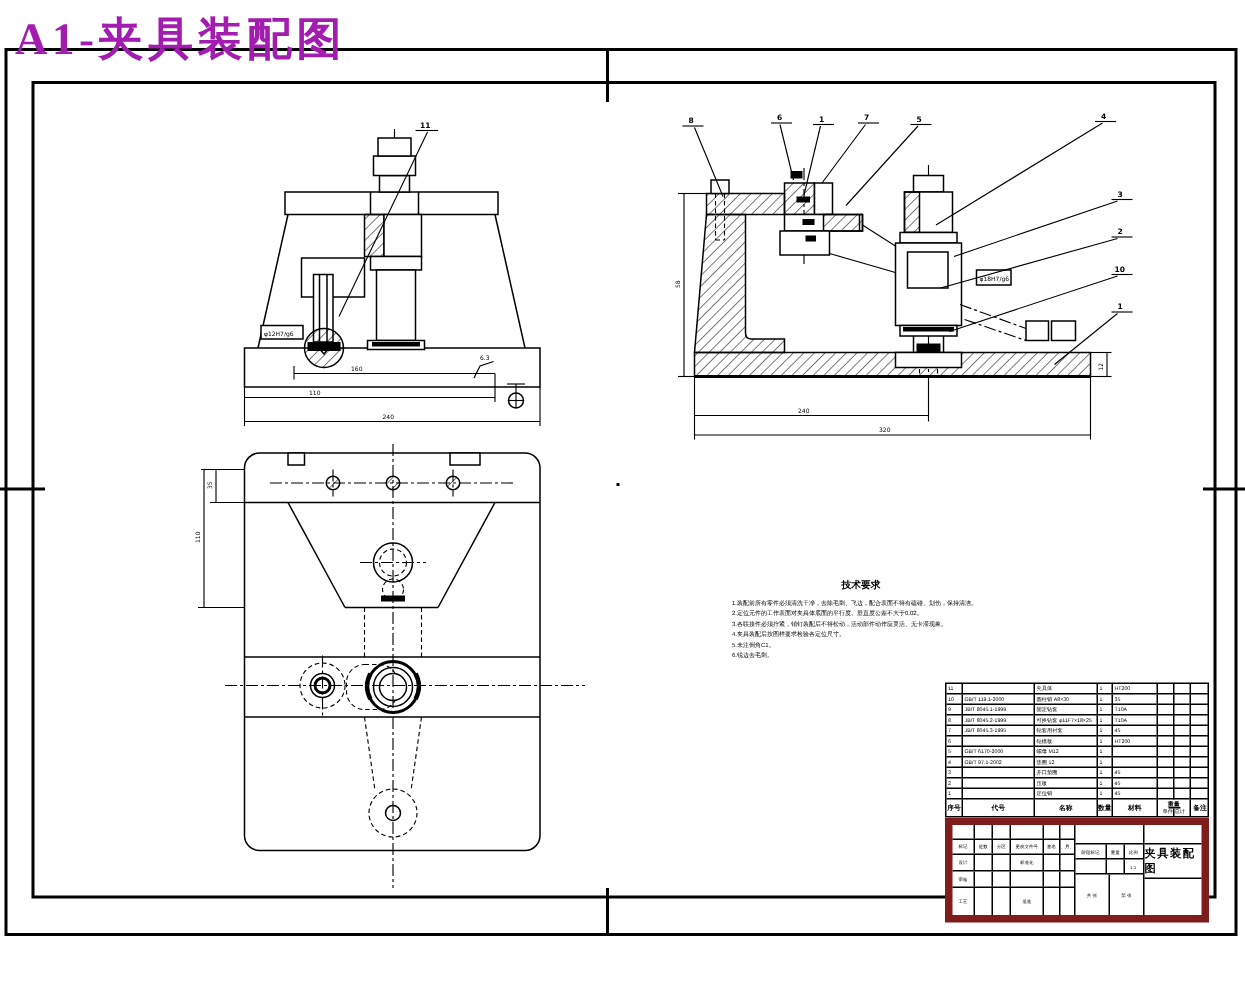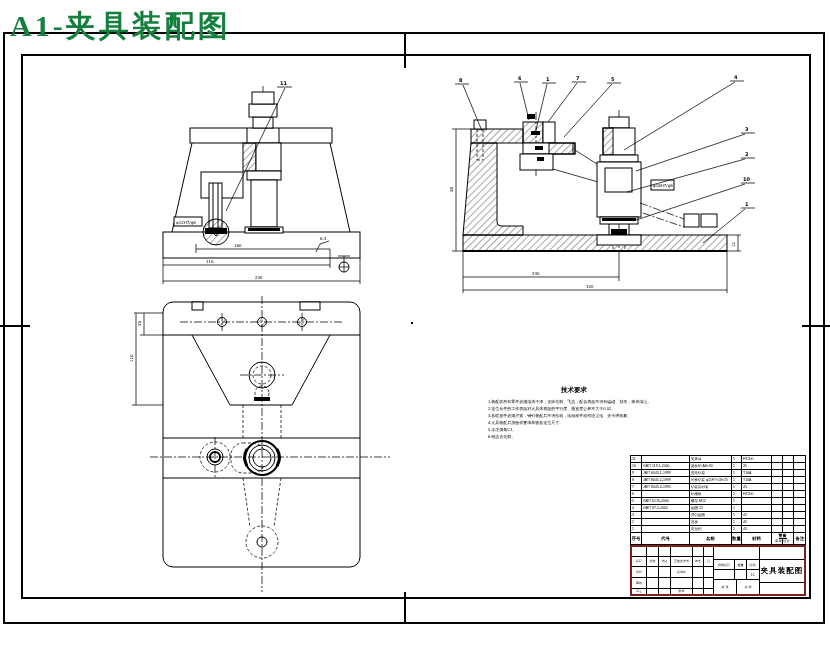--- a/index.html
+++ b/index.html
@@ -9,21 +9,21 @@
   svg text{font:4px "DejaVu Sans",sans-serif;fill:#000}
   svg text.bt{font:5px "DejaVu Sans",sans-serif;font-weight:bold}
   .s{stroke:#000;fill:none;stroke-width:1}
   .s2{stroke:#000;fill:none;stroke-width:2}
   .cl{stroke:#000;fill:none;stroke-width:.75;stroke-dasharray:8 2 2 2}
   .dsh{stroke:#000;fill:none;stroke-width:.75;stroke-dasharray:3 2}
   .dim{stroke:#000;fill:none;stroke-width:.75}
   .blk{fill:#000;stroke:none}
   .hat{fill:url(#h);stroke:#000;stroke-width:1}
   .w{fill:#fff;stroke:#000;stroke-width:1}
-  #red-title{position:absolute;left:10px;top:6px;z-index:3;color:#15803d;
+  #red-title{position:absolute;left:10px;top:6px;z-index:3;color:#a21caf;
              font:bold 30px "Liberation Serif",serif;letter-spacing:3px;white-space:nowrap}
   #tech{position:absolute;left:488px;top:386px;width:172px;z-index:2}
   #tech .tt{font:bold 6.5px "Liberation Sans",sans-serif;text-align:center;margin-bottom:3px}
   #tech .ln{font:4px "Liberation Sans",sans-serif;line-height:7px;white-space:nowrap;overflow:hidden}
   
   #bom{position:absolute;left:630px;top:455px;width:176px;height:90px;z-index:2;
        border:1px solid #000;display:flex;flex-direction:column;background:#fff}
   .bom-row{display:grid;grid-template-columns:10px 48px 42px 10px 30px 11px 11px 13px;
            height:7px;flex:0 0 7px}
   .bom-row .c{border-left:1px solid #000;border-bottom:1px solid #000;font-size:3.5px;
@@ -32,22 +32,22 @@
   #bom-head{display:grid;grid-template-columns:10px 48px 42px 10px 30px 22px 13px;flex:1}
   #bom-head .hc{border-left:1px solid #000;font:bold 4.5px "Liberation Sans",sans-serif;
                 display:flex;align-items:center;justify-content:center;overflow:hidden}
   #bom-head .hc:first-child{border-left:none}
   #wt{display:flex;flex-direction:column}
   #wt .wtop{border-bottom:1px solid #000;text-align:center;font:bold 4px "Liberation Sans",sans-serif}
   #wt .wbot{display:flex;flex:1}
   #wt .wbot div{flex:1;font:3.5px "Liberation Sans",sans-serif;text-align:center;overflow:hidden}
   #wt .wbot div+div{border-left:1px solid #000}
   
-  #tblock{position:absolute;left:630px;top:545px;width:176px;height:51px;z-index:2;
-          border:2px solid #7f1d1d;display:flex;background:#fff}
+  #tblock{position:absolute;left:630px;top:545px;width:176px;height:70px;z-index:2;
+          border:5px solid #7f1d1d;display:flex;background:#fff}
   #tb-left{width:82px;border-right:1px solid #000;display:flex;flex-direction:column}
   .tbrow{display:grid;grid-template-columns:14px 12px 12px 22px 11px 10px;border-bottom:1px solid #000}
   .tbrow:last-child{border-bottom:none}
   .tbrow .c{border-left:1px solid #000;font-size:3px;line-height:1;display:flex;
             align-items:center;justify-content:center;overflow:hidden;white-space:nowrap}
   .tbrow .c:first-child{border-left:none}
   #tb-mid{width:46px;border-right:1px solid #000;display:flex;flex-direction:column}
   #tb-mid .empty{flex:0 0 13px;border-bottom:1px solid #000}
   .midgrid{display:grid;grid-template-columns:20px 12px 12px;flex:0 0 10px;border-bottom:1px solid #000}
   .midgrid span{border-left:1px solid #000;font-size:3px;display:flex;align-items:center;

